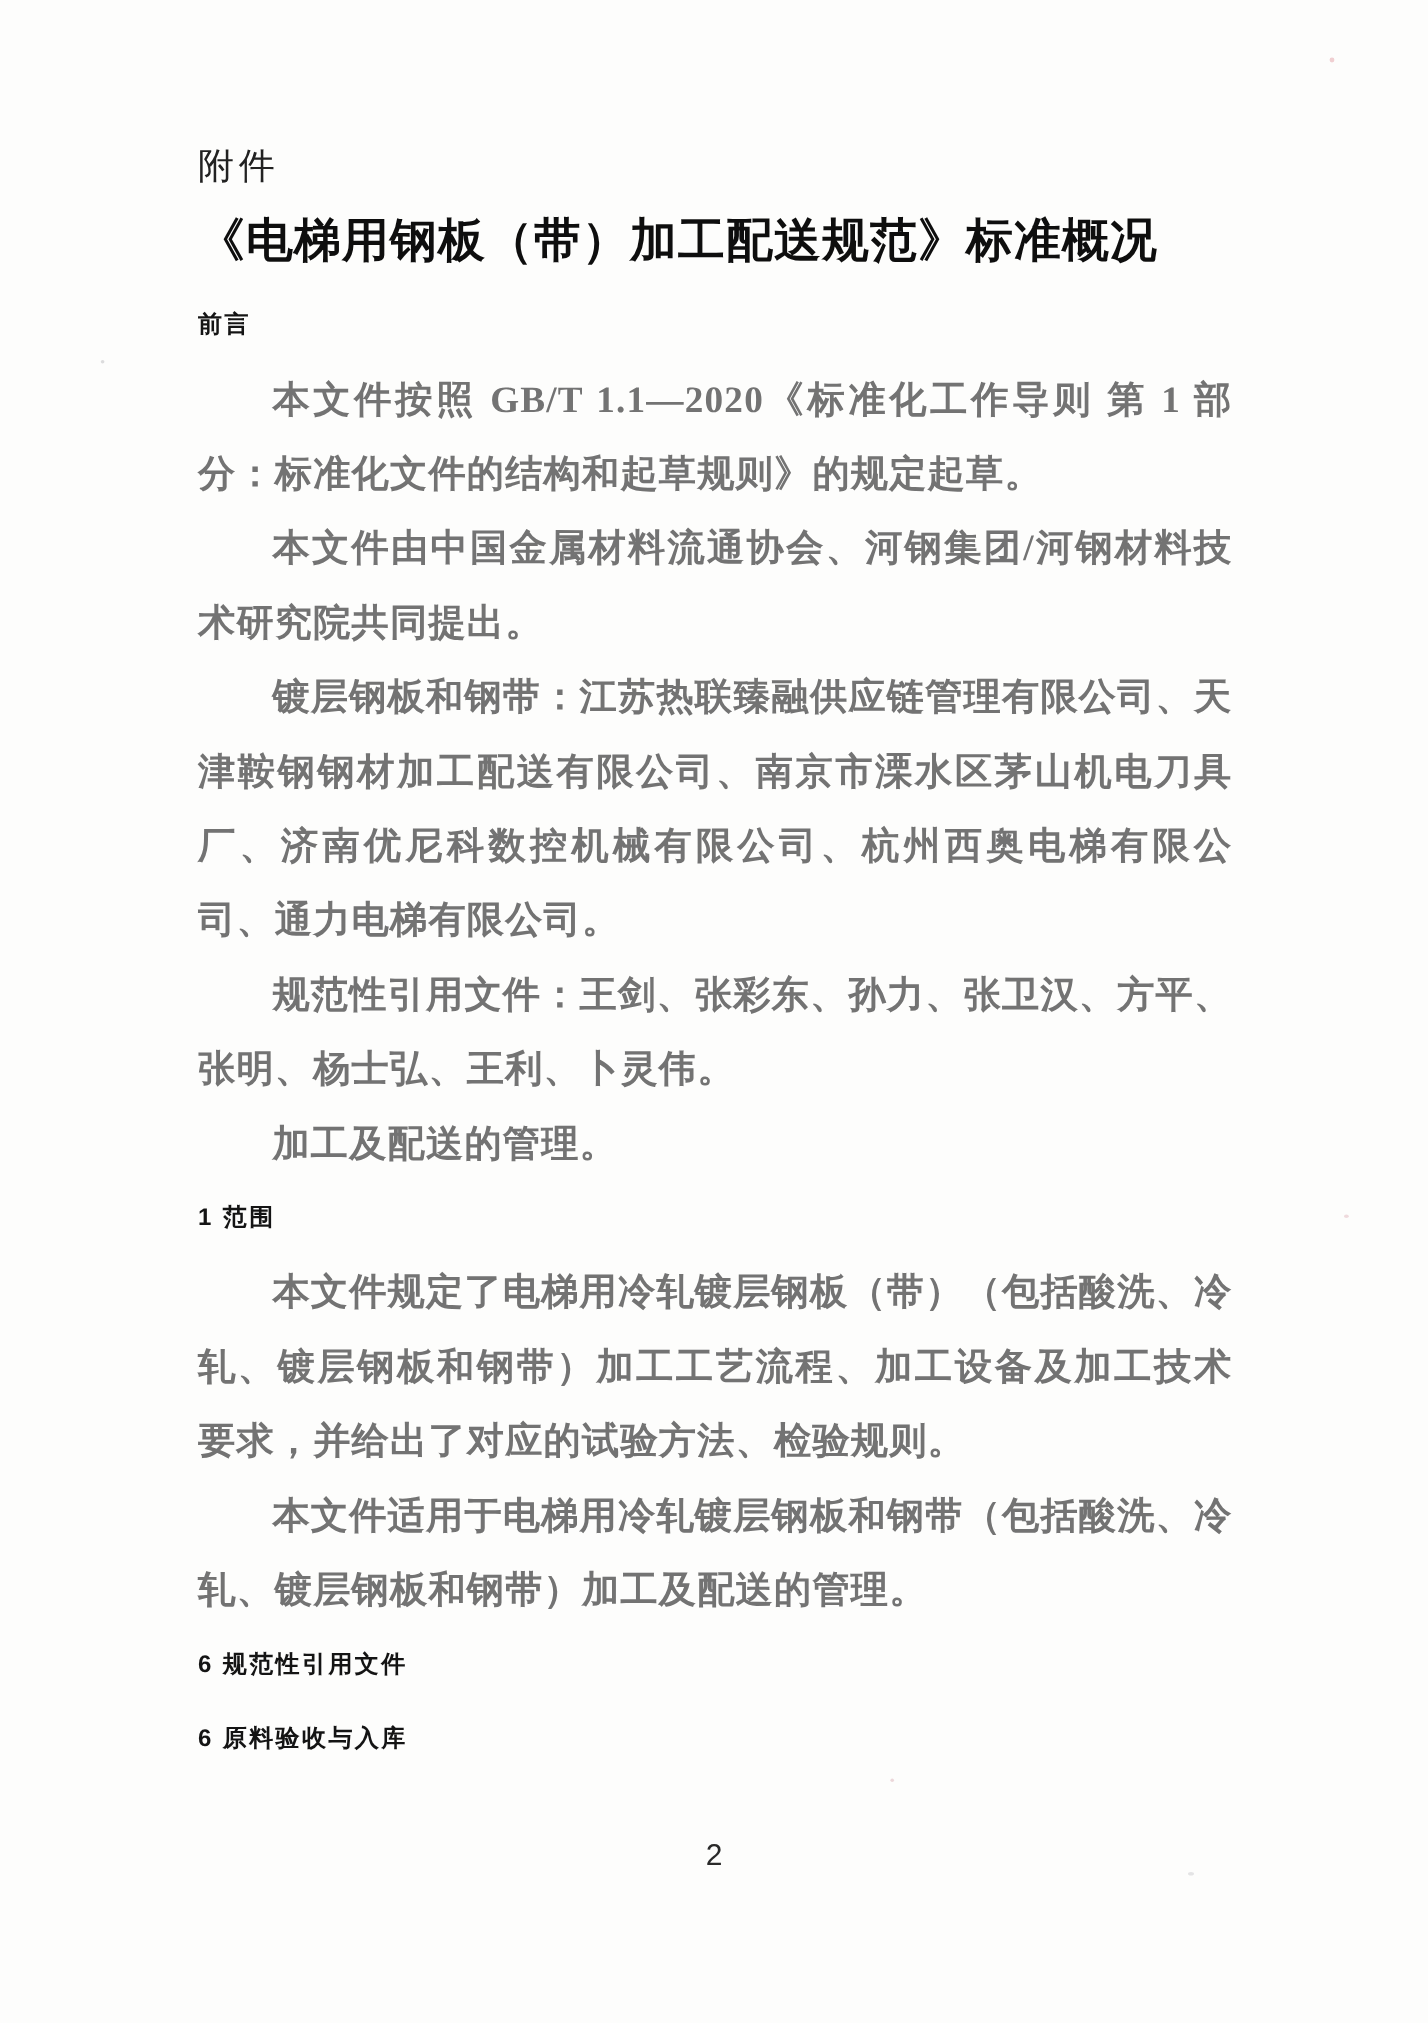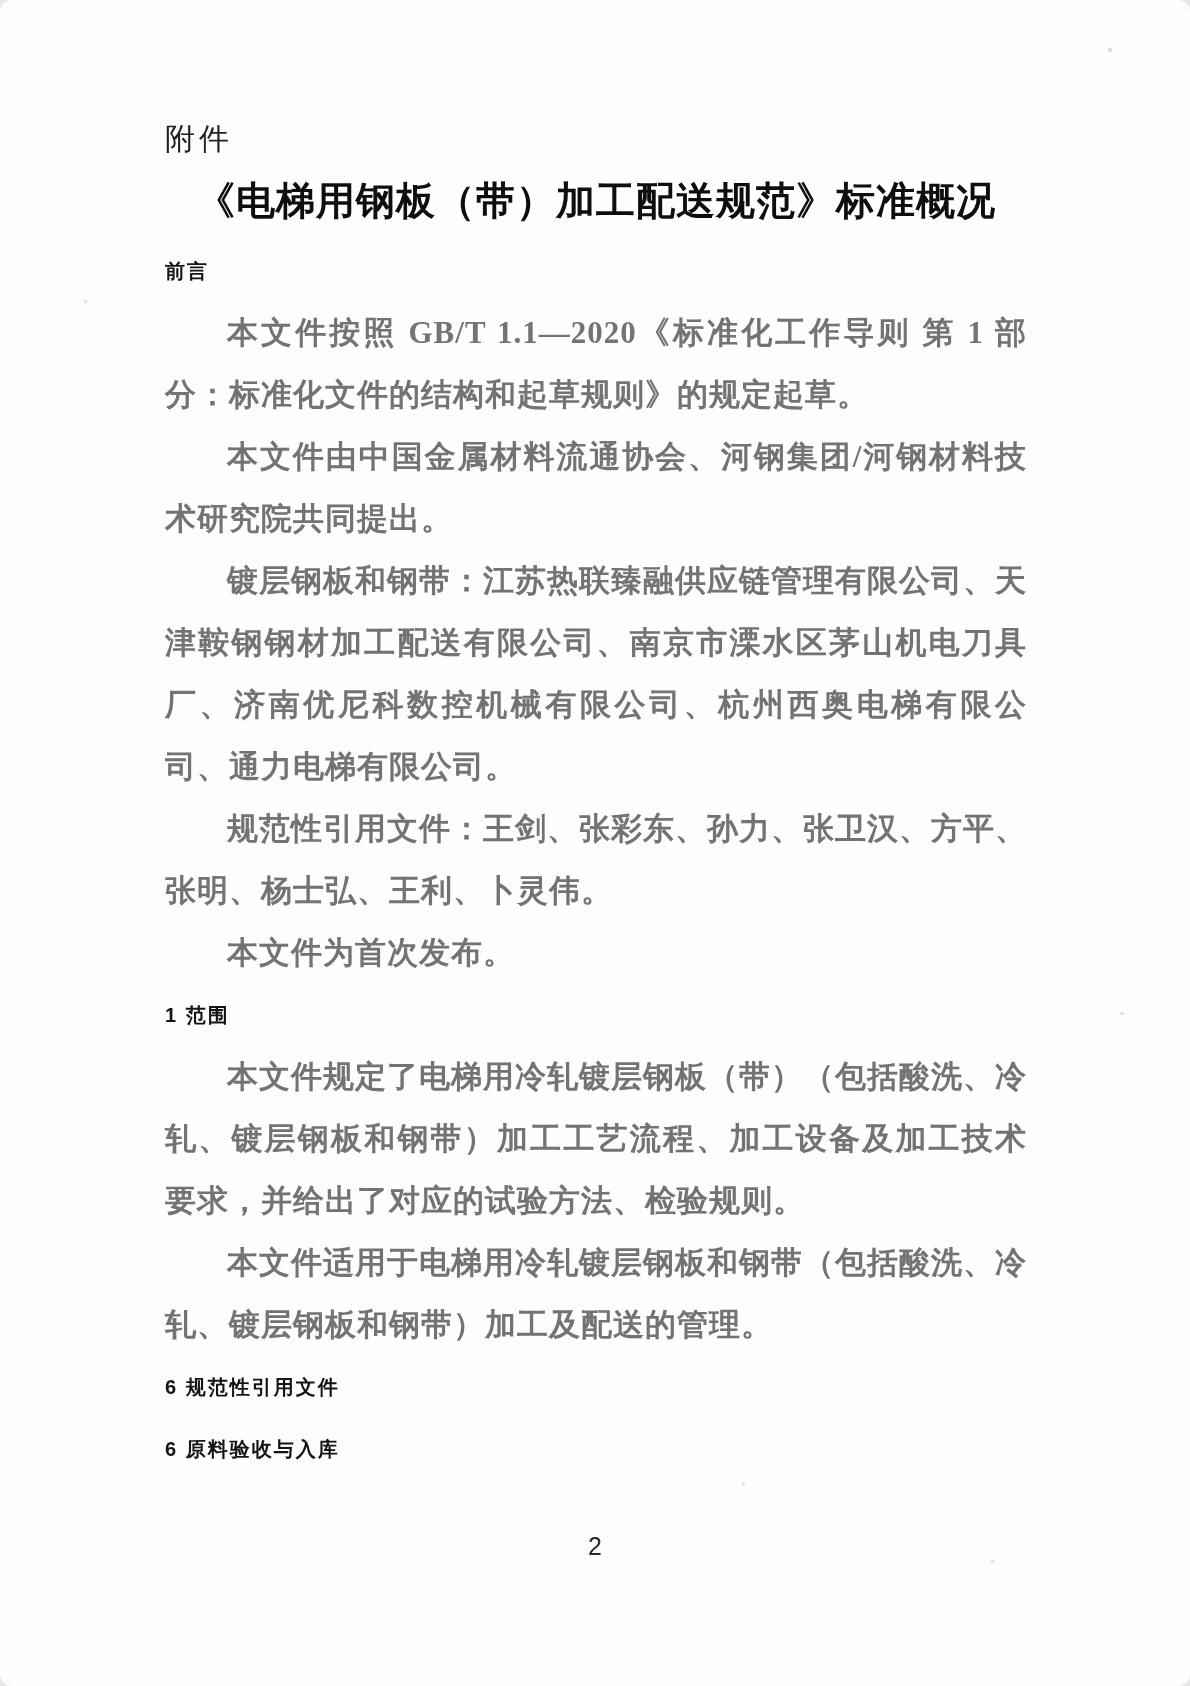--- a/index.html
+++ b/index.html
@@ -9,41 +9,40 @@
   }
   .page {
     position: relative;
     width: 1190px;
     height: 1686px;
     margin: 0 auto;
     background: #fdfdfc;
     color: #1b1b1b;
     overflow: hidden;
     font-family: "Liberation Serif", serif;
-    border-radius: 12px;
   }
   .content {
     position: absolute;
     left: 165px;
     top: 116px;
     width: 862px;
   }
   .attachment {
     font-size: 30px;
     line-height: 46px;
     margin: 0 0 10px 0;
     letter-spacing: 4px;
     color: #222;
   }
   .doc-title {
     font-family: "Liberation Sans", sans-serif;
     font-size: 39px;
     font-weight: bold;
     line-height: 58px;
-    text-align: center;
+    text-align: left;
     letter-spacing: 1px;
     margin: 8px 0 10px 0;
     color: #0e0e0e;
   }
   .heading {
     font-family: "Liberation Sans", sans-serif;
     font-size: 20px;
     font-weight: bold;
     line-height: 62px;
     letter-spacing: 2px;
@@ -94,21 +93,21 @@
     <h2 class="heading">前言</h2>
 
     <p class="para">本文件按照 GB/T 1.1—2020《标准化工作导则  第 1 部分：标准化文件的结构和起草规则》的规定起草。</p>
 
     <p class="para">本文件由中国金属材料流通协会、河钢集团/河钢材料技术研究院共同提出。</p>
 
     <p class="para">镀层钢板和钢带：江苏热联臻融供应链管理有限公司、天津鞍钢钢材加工配送有限公司、南京市溧水区茅山机电刀具厂、济南优尼科数控机械有限公司、杭州西奥电梯有限公司、通力电梯有限公司。</p>
 
     <p class="para">规范性引用文件：王剑、张彩东、孙力、张卫汉、方平、张明、杨士弘、王利、卜灵伟。</p>
 
-    <p class="para">本文件为首次发布。</p>
+    <p class="para">加工及配送的管理。</p>
 
     <h2 class="heading">1 范围</h2>
 
     <p class="para">本文件规定了电梯用冷轧镀层钢板（带）（包括酸洗、冷轧、镀层钢板和钢带）加工工艺流程、加工设备及加工技术要求，并给出了对应的试验方法、检验规则。</p>
 
     <p class="para">本文件适用于电梯用冷轧镀层钢板和钢带（包括酸洗、冷轧、镀层钢板和钢带）加工及配送的管理。</p>
 
     <h2 class="heading">6 规范性引用文件</h2>
 
     <h2 class="heading">6 原料验收与入库</h2>

